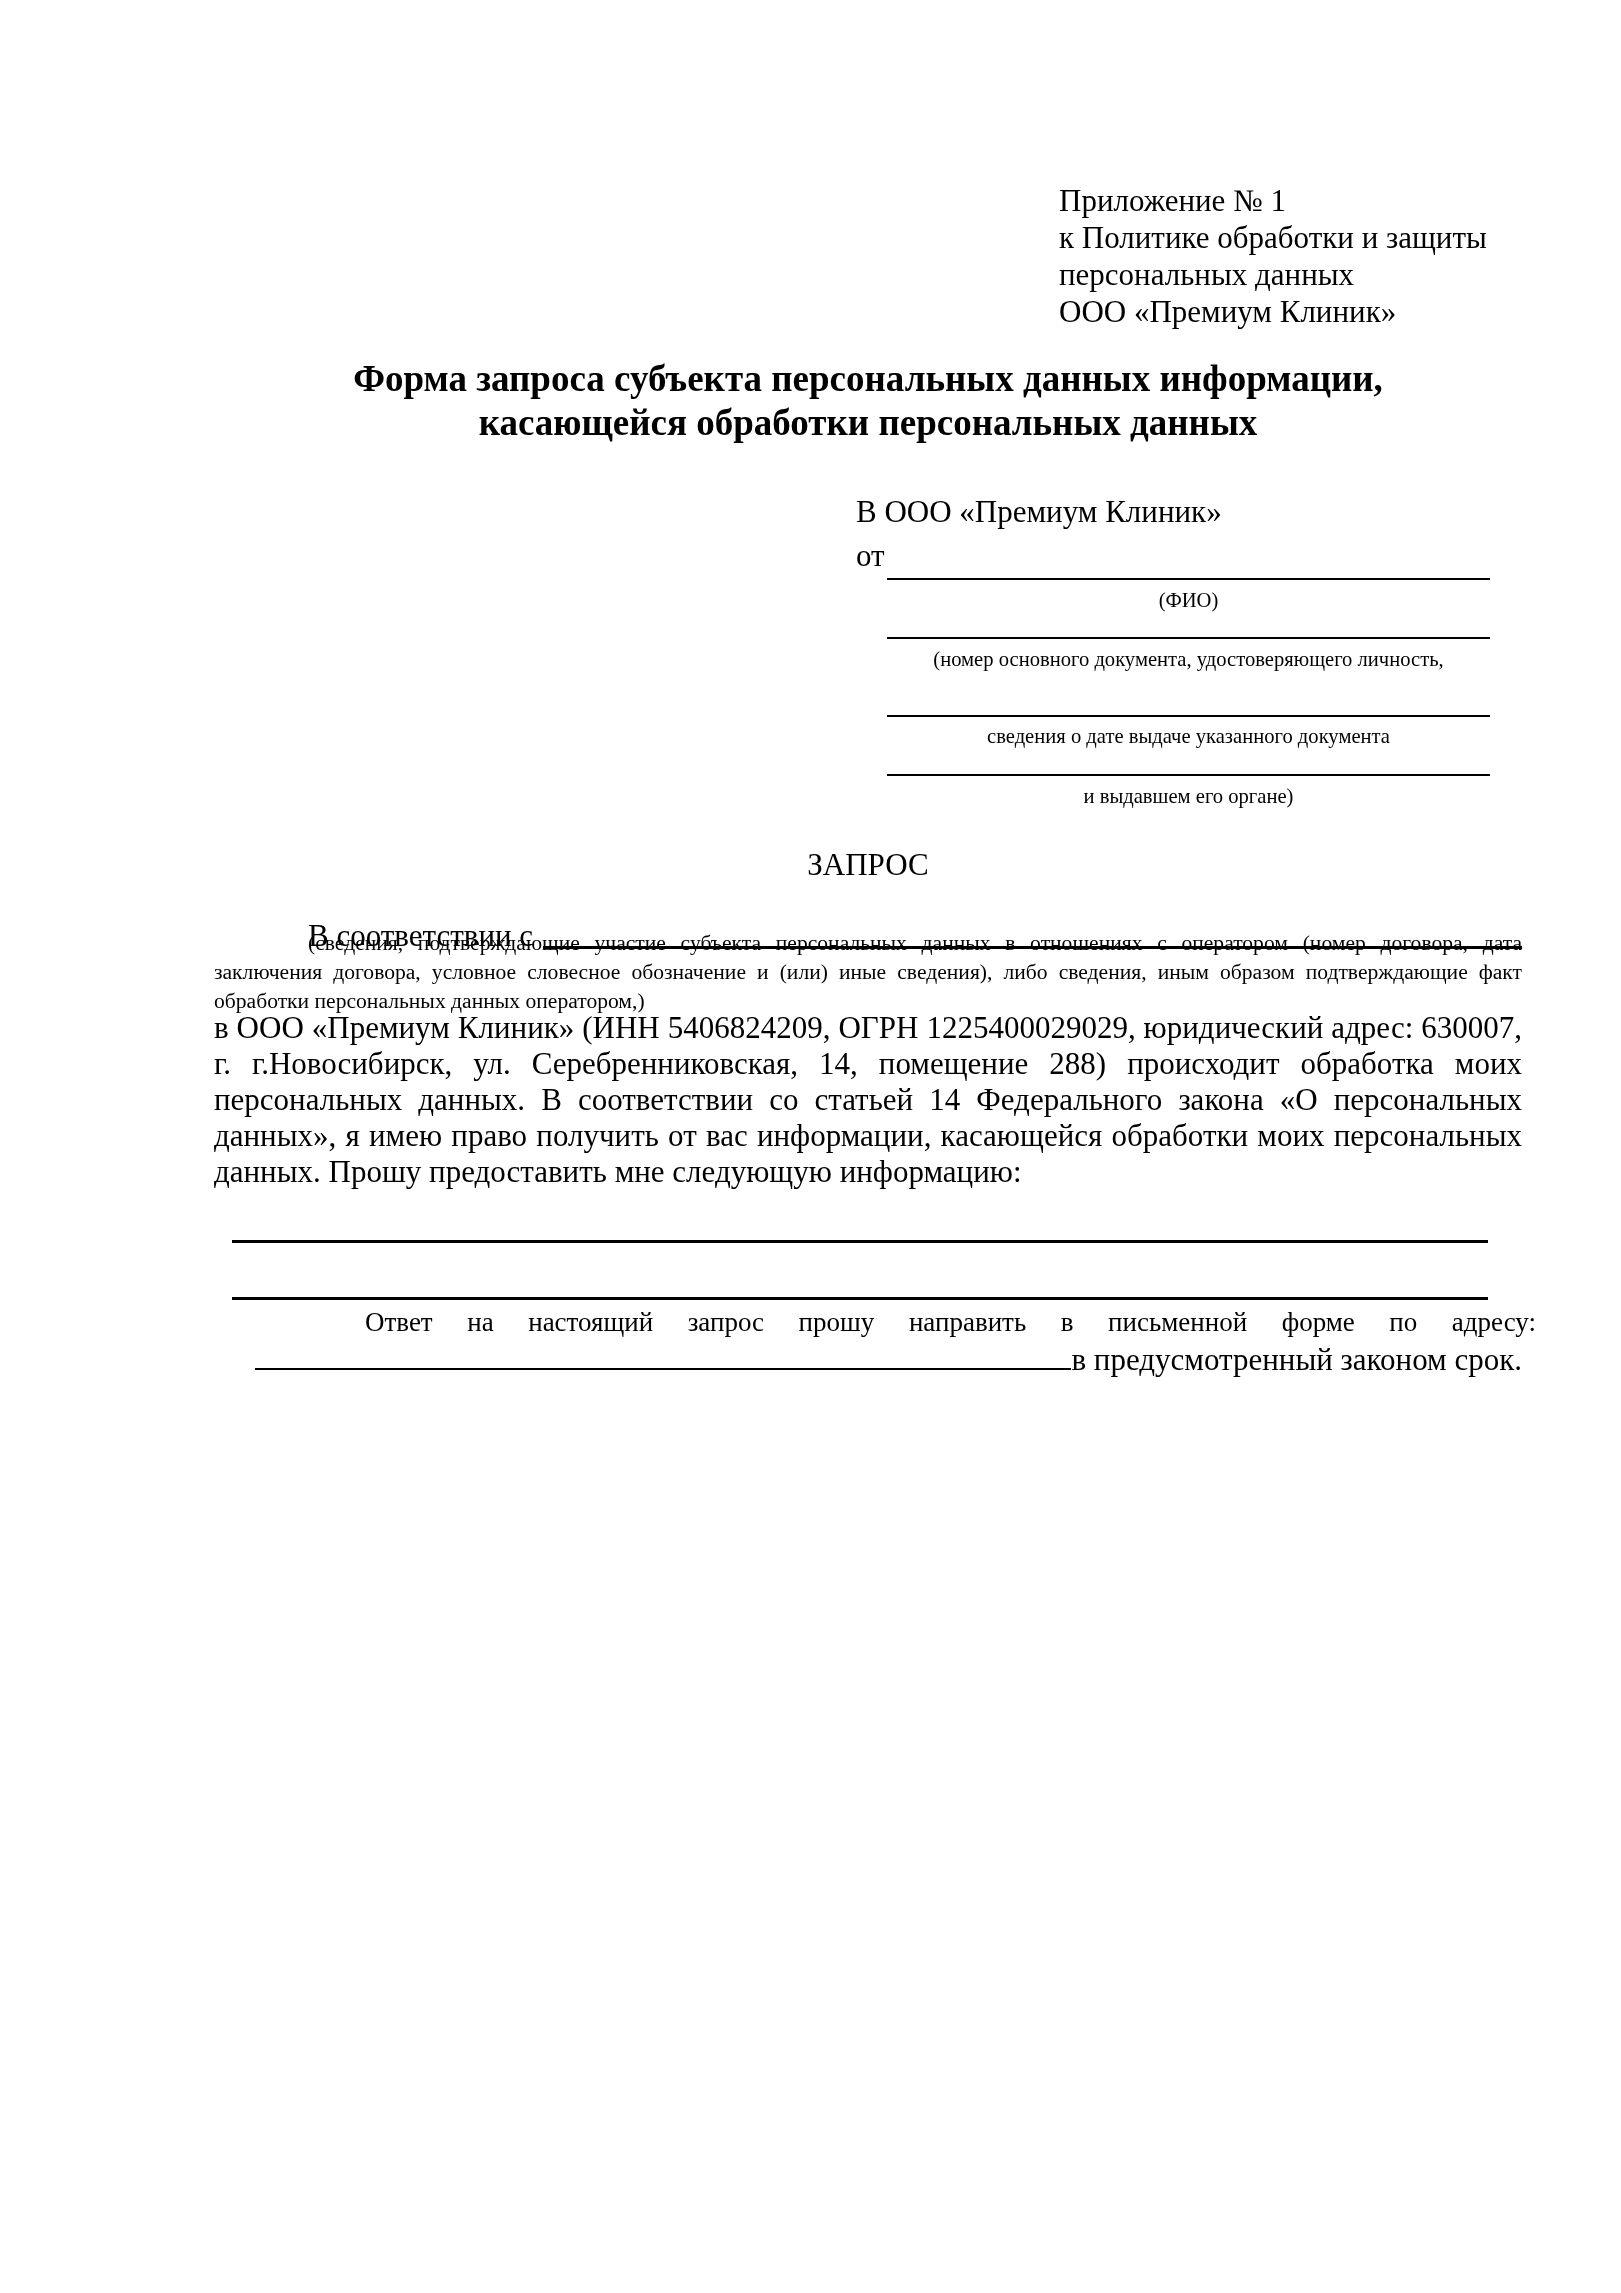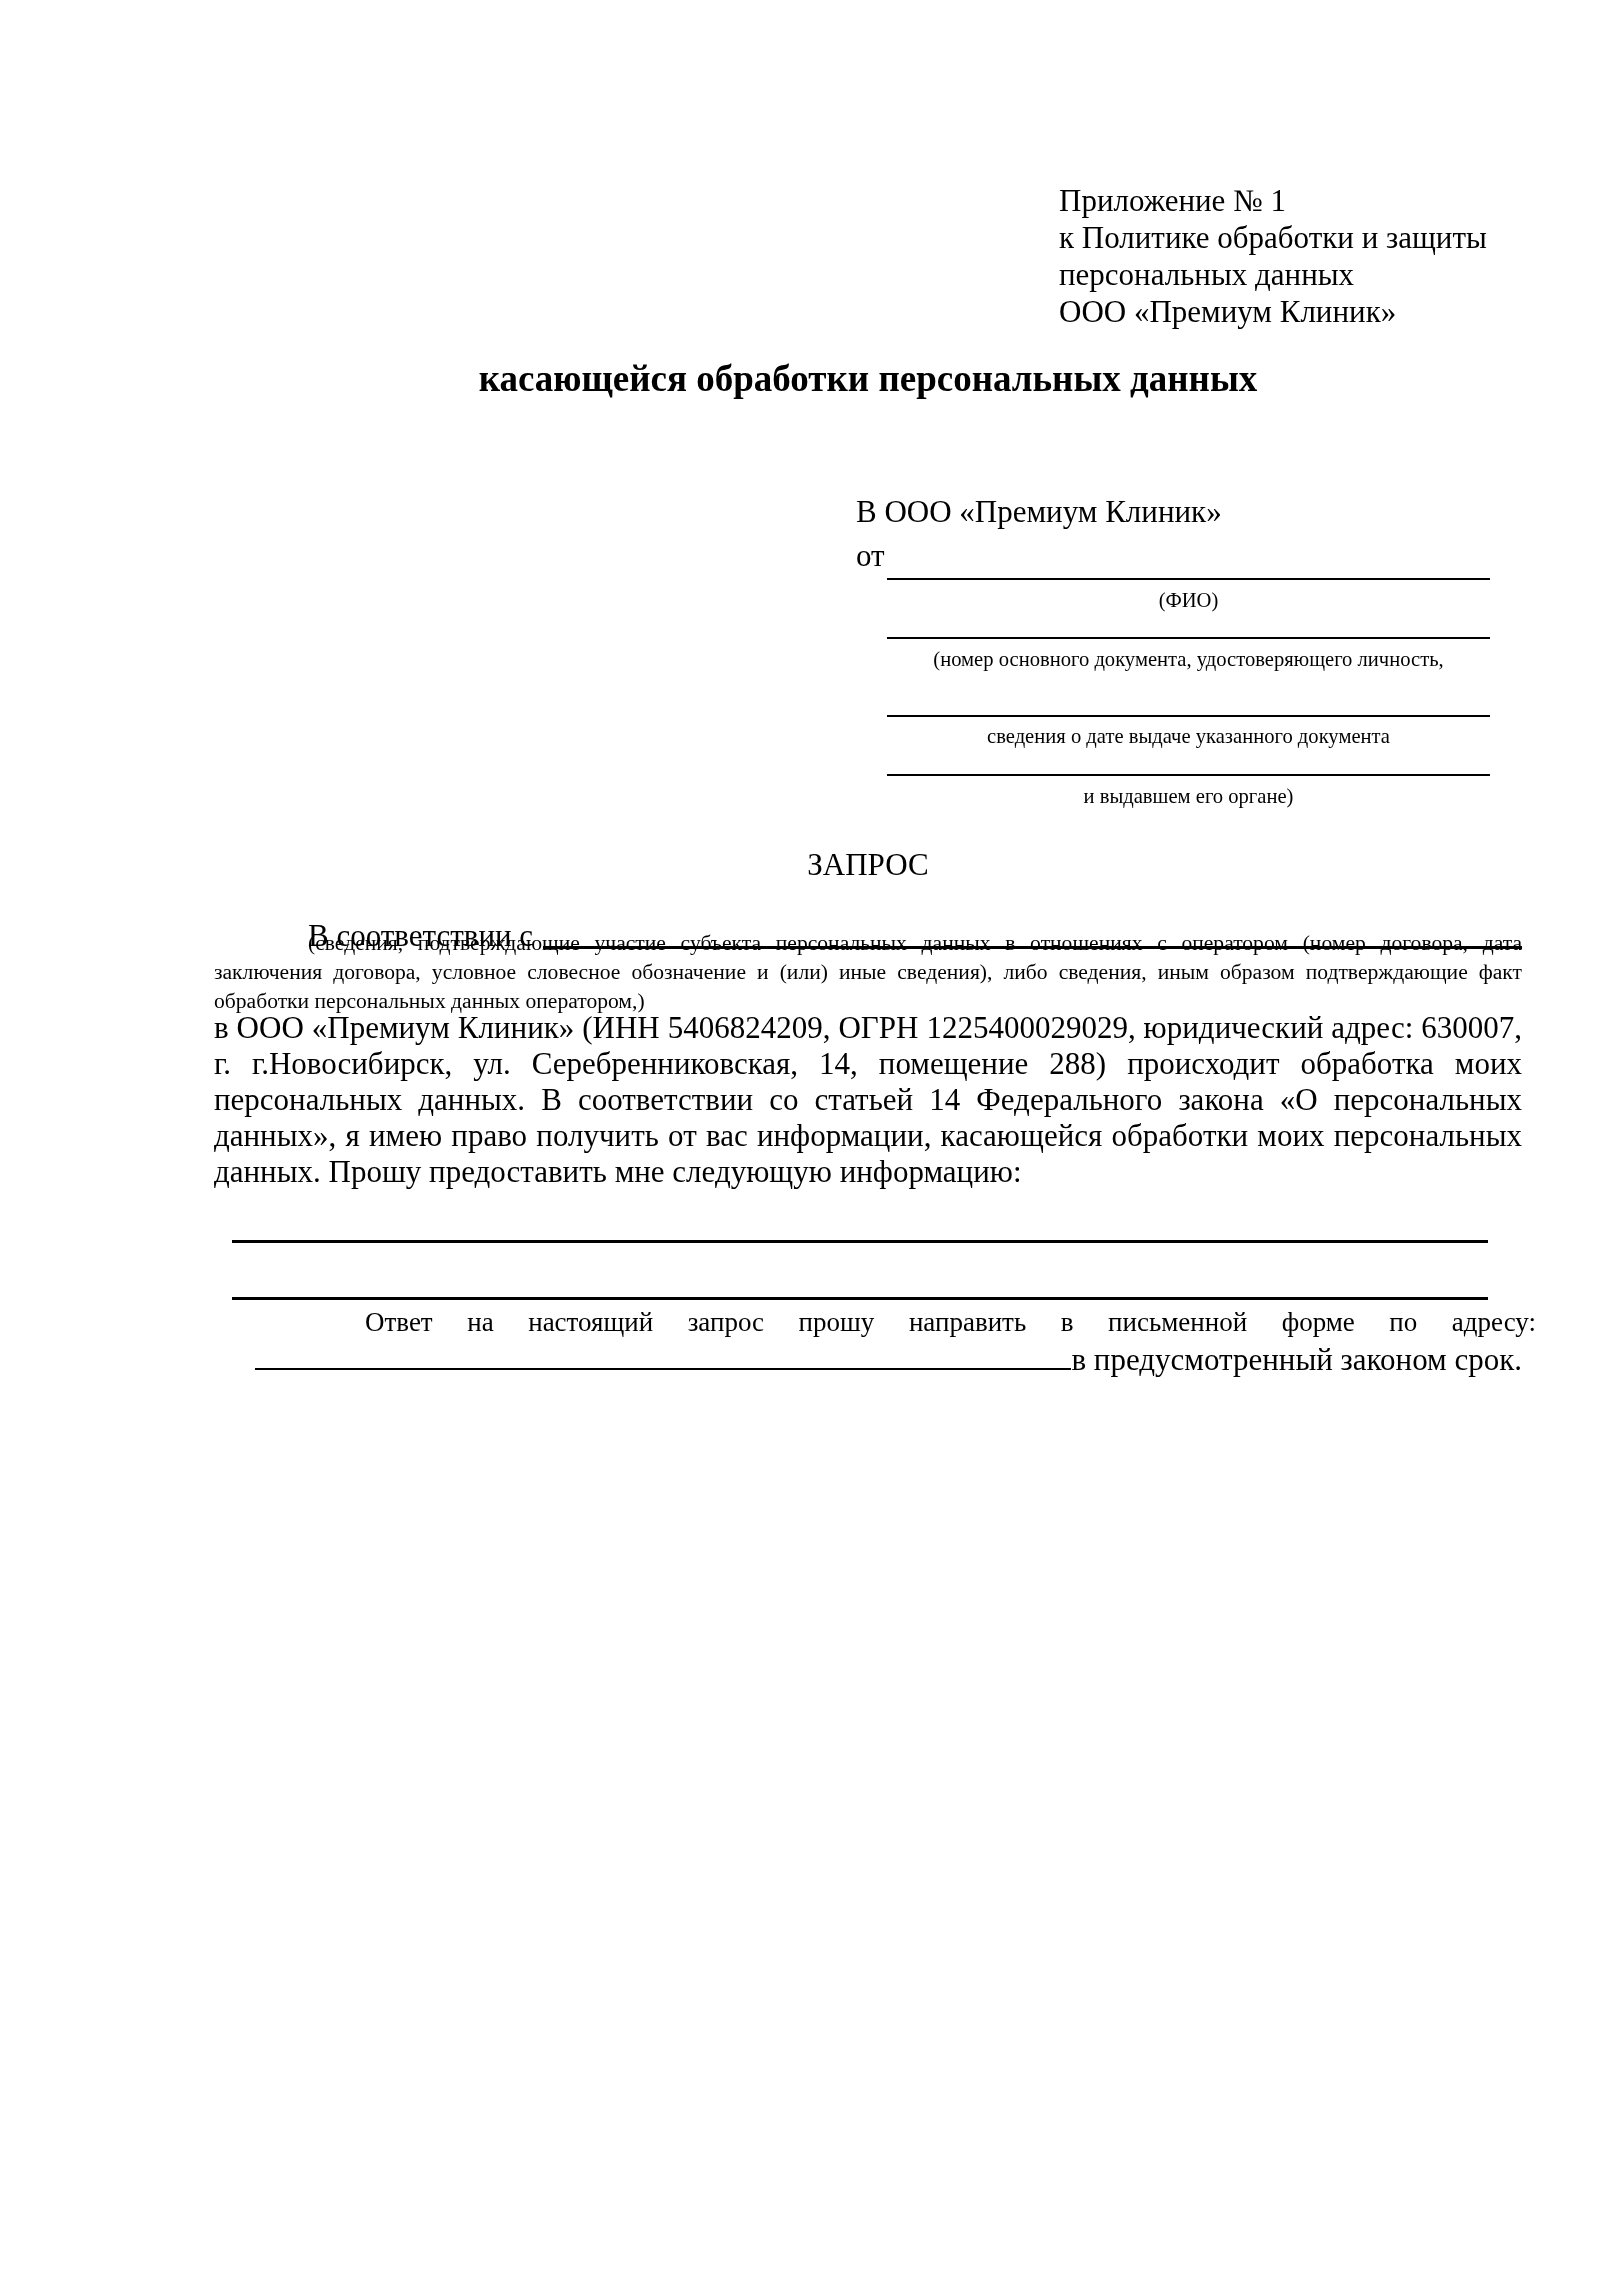--- a/index.html
+++ b/index.html
@@ -104,20 +104,21 @@
 <div class="page">
 
   <div class="abs annex">
     <div>Приложение № 1</div>
     <div>к Политике обработки и защиты</div>
     <div>персональных данных</div>
     <div>ООО «Премиум Клиник»</div>
   </div>
 
   <div class="abs doc-title">
+    <div>Форма запроса субъекта персональных данных информации,</div>
     <div>касающейся обработки персональных данных</div>
   </div>
 
   <div class="abs addressee-to">
     <div>В ООО «Премиум Клиник»</div>
     <div>от</div>
   </div>
 
   <div class="abs fill-rule" style="top:578px;"></div>
   <div class="abs fill-caption" style="top:588px;">(ФИО)</div>

